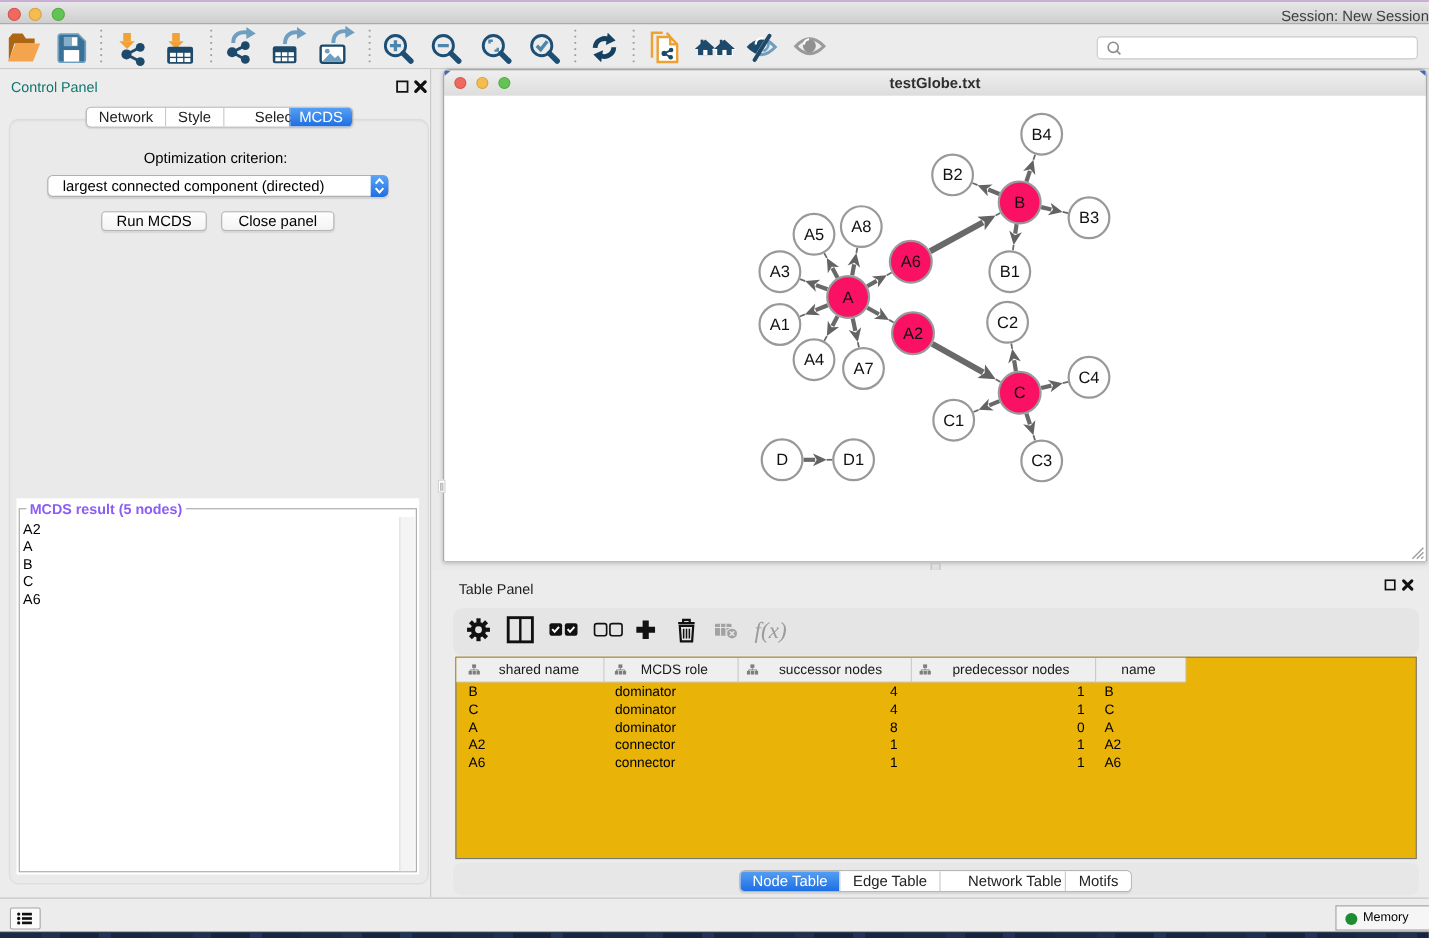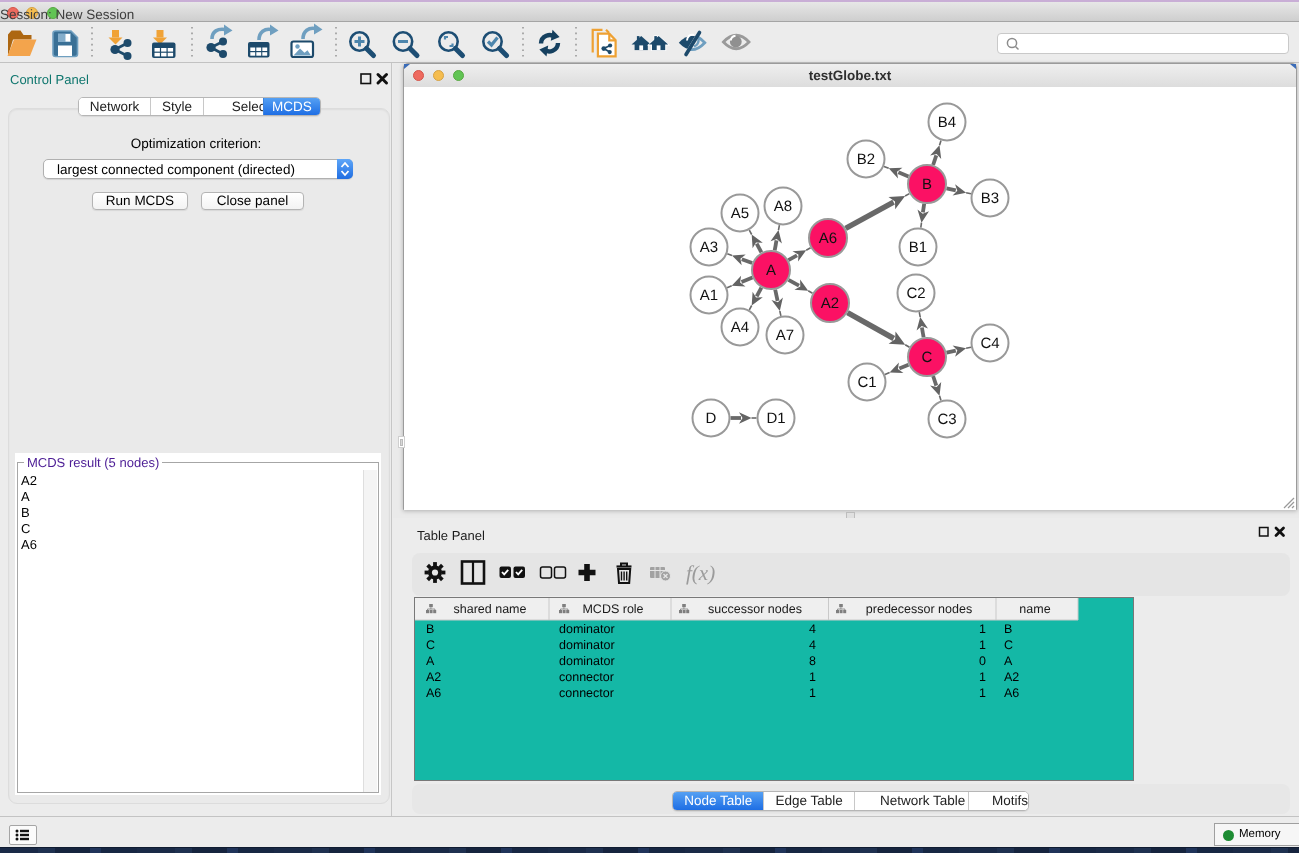--- a/index.html
+++ b/index.html
@@ -1,49 +1,49 @@
 <!DOCTYPE html>
 <html><head><meta charset="utf-8">
 <style>
 * { margin:0; padding:0; box-sizing:border-box; }
 html,body { width:1299px; height:853px; overflow:hidden; }
 body { font-family:"Liberation Sans",sans-serif; text-rendering:geometricPrecision; background:#ececec; position:relative; }
 .abs { position:absolute; }
 #topstrip { left:0; top:0; width:1299px; height:2px; background:#c9aed6; }
 #titlebar { left:0; top:2px; width:1299px; height:20px; background:linear-gradient(#e7e7e7,#cecece); border-bottom:1px solid #a5a5a5; }
 .light { position:absolute; border-radius:50%; }
-#titletext { left:0; top:4.5px; width:1299px; text-align:left; font-size:13.5px; color:#3e3e3e; }
+#titletext { left:0; top:4.5px; width:1299px; text-align:right; font-size:13.5px; color:#3e3e3e; }
 #toolbar { left:0; top:23px; width:1299px; height:40px; background:#ececec; border-bottom:1px solid #c2c2c2; }
 #searchbox { left:997px; top:10px; width:292px; height:21px; background:#fff; border:1px solid #c9c9c9; border-radius:4px; }
 #cpanel { left:0; top:63px; width:392px; height:753px; background:#ececec; border-right:1px solid #c6c6c6; }
 #cphead { left:10px; top:9px; font-size:13px; color:#0f766e; }
 #tabpanel { left:8px; top:45px; width:382px; height:696px; border:1px solid #dcdcdc; border-radius:9px; background:#eaeaea; box-shadow:inset 0 1px 2px rgba(0,0,0,0.06); }
 .seg { position:absolute; display:flex; background:#fff; border:1px solid #b6b6b6; border-radius:5px; overflow:hidden; box-shadow:0 1px 1px rgba(0,0,0,0.08); }
 .seg div { font-size:13.5px; color:#222; text-align:center; line-height:17px; border-left:1px solid #c8c8c8; background:#fff; }
 .seg div:first-child { border-left:none; }
 .seg div.sel { background:linear-gradient(#55a0f3,#1e6ee4); color:#fff; border-left-color:#3c84e0; }
 #opt-label { left:0; top:73px; width:392px; text-align:center; font-size:13.5px; color:#000; }
 #combo { left:43px; top:96px; width:310px; height:20px; background:#fff; border:1px solid #b0b0b0; border-radius:5px; box-shadow:0 1px 1px rgba(0,0,0,0.1); }
 #combo span { position:absolute; left:13px; top:2px; font-size:13.5px; color:#000; }
 #stepper { position:absolute; right:-1px; top:-1px; width:16px; height:20px; border-radius:0 5px 5px 0; background:linear-gradient(#5ea6f8,#206ee2); }
 .btn { position:absolute; background:linear-gradient(#ffffff,#f3f3f3); border:1px solid #b4b4b4; border-radius:4px; font-size:13.5px; color:#000; text-align:center; box-shadow:0 1px 1px rgba(0,0,0,0.08); }
 #mcdsbox { left:15px; top:390px; width:366px; height:342px; background:#fff; }
-#mcdslegend { position:absolute; left:9px; top:2px; font-size:13px; color:#4c1d95; background:#fff; padding:0 3px; }
+#mcdslegend { position:absolute; left:9px; top:2px; font-size:13px; color:#8b5cf6; background:#fff; padding:0 3px;font-weight:bold; }
 #mcdsborder { position:absolute; left:2px; top:9px; width:362px; height:331px; border:1px solid #a6a6a6; }
 #mcdslist { position:absolute; left:6px; top:20px; font-size:13px; color:#000; line-height:16px; }
 #mcdsscroll { position:absolute; left:348px; top:17px; width:14px; height:322px; background:#f4f4f4; border-left:1px solid #dedede; }
 #desktop { left:393px; top:63px; width:906px; height:753px; background:#eaeaea; }
 #netwin { position:absolute; left:10px; top:0px; width:894px; height:447px; background:#fff; border:1px solid #9b9b9b; border-radius:5px 5px 0 0; box-shadow:0 1px 4px rgba(0,0,0,0.25); }
 #nettitle { position:absolute; left:0; top:0; width:892px; height:36px; background:linear-gradient(#efefef,#d3d3d3); border-bottom:1px solid #8f8f8f; border-radius:4px 4px 0 0; }
 #nettitletext { position:absolute; left:0; top:4px; width:892px; text-align:center; font-size:13.5px; font-weight:700; color:#2e2e2e; }
 #netcanvas { position:absolute; left:0; top:23px; width:892px; height:423px; background:#fff; }
 #tablepanel { position:absolute; left:0; top:455px; width:906px; height:298px; background:#ececec; }
 #tphead { position:absolute; left:24px; top:10px; font-size:13px; color:#1c1c1c; }
 #tptoolbar { position:absolute; left:19px; top:35px; width:878px; height:43px; background:#e5e5e5; border-radius:8px; }
-#tptable { position:absolute; left:21px; top:79px; width:720px; height:184px; background:#14b8a6; border:1px solid #787878; }
+#tptable { position:absolute; left:21px; top:79px; width:874px; height:184px; background:#eab308; border:1px solid #787878; }
 #tpheader { position:absolute; left:0px; top:0px; width:663px; height:22px; background:#efefef; border-bottom:1px solid #cfcfcf; }
 #tabbar2 { position:absolute; left:19px; top:266px; width:878px; height:30px; background:#e7e7e7; border-radius:8px; }
 #statusbar { left:0; top:816px; width:1299px; height:31px; background:#ececec; border-top:1px solid #c3c3c3; }
 #lbtn { position:absolute; left:9px; top:8px; width:28px; height:20px; background:#fbfbfb; border:1px solid #a5a5a5; border-radius:2px; }
 #membtn { position:absolute; left:1214px; top:6px; width:92px; height:23px; background:#f6f6f6; border:1px solid #9f9f9f; font-size:11.5px; color:#000; }
 #dock { left:0; top:847px; width:1299px; height:6px; background:repeating-linear-gradient(90deg,#1a2a47 0 38px,#1f3150 38px 55px,#16243e 55px 90px,#20345a 90px 101px,#172743 101px 137px); border-top:1px solid #101c31; }
 </style></head>
 <body>
 <div id="topstrip" class="abs"></div>
 <div id="titlebar" class="abs">
@@ -507,21 +507,21 @@
             <text x="571" y="99" text-anchor="end">1</text>
             <text x="589" y="99">A6</text>
         </g>
       </svg>
     </div>
     <div id="tabbar2"></div>
     <div class="seg" style="left:279px;top:273px;width:357px;height:20px;">
       <div style="width:91px;line-height:18px;" class="sel">Node Table</div>
       <div style="width:91px;line-height:18px;">Edge Table</div>
       <div style="width:115px;line-height:18px;padding-left:22px;">Network Table</div>
-      <div style="width:60px;line-height:18px;text-align:right;">Motifs</div>
+      <div style="width:60px;line-height:18px;">Motifs</div>
     </div>
   </div>
 </div>
 <div id="statusbar" class="abs">
   <div id="lbtn"><svg width="26" height="18">
     <g fill="#111">
           <circle cx="7" cy="5" r="1.5"></circle>
           <circle cx="7" cy="9" r="1.5"></circle>
           <circle cx="7" cy="13" r="1.5"></circle>
     <rect x="10" y="3.8" width="9" height="2.4"></rect>

